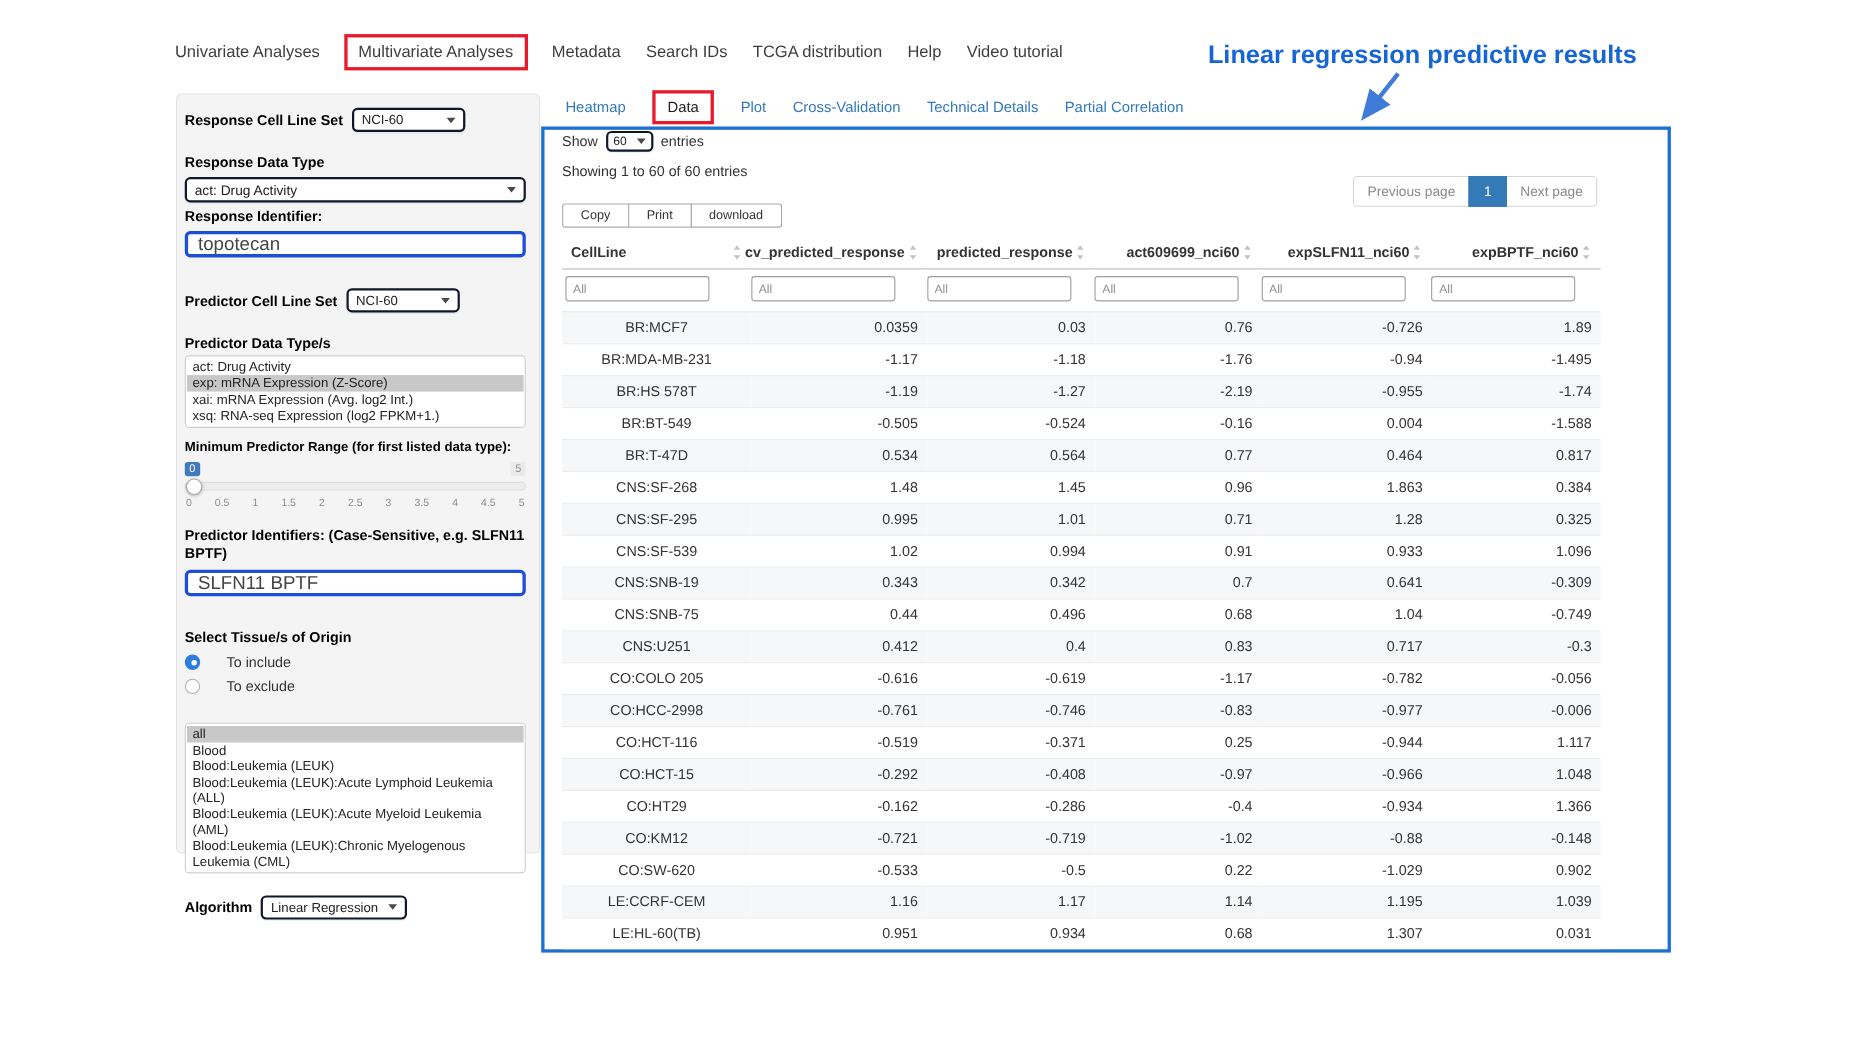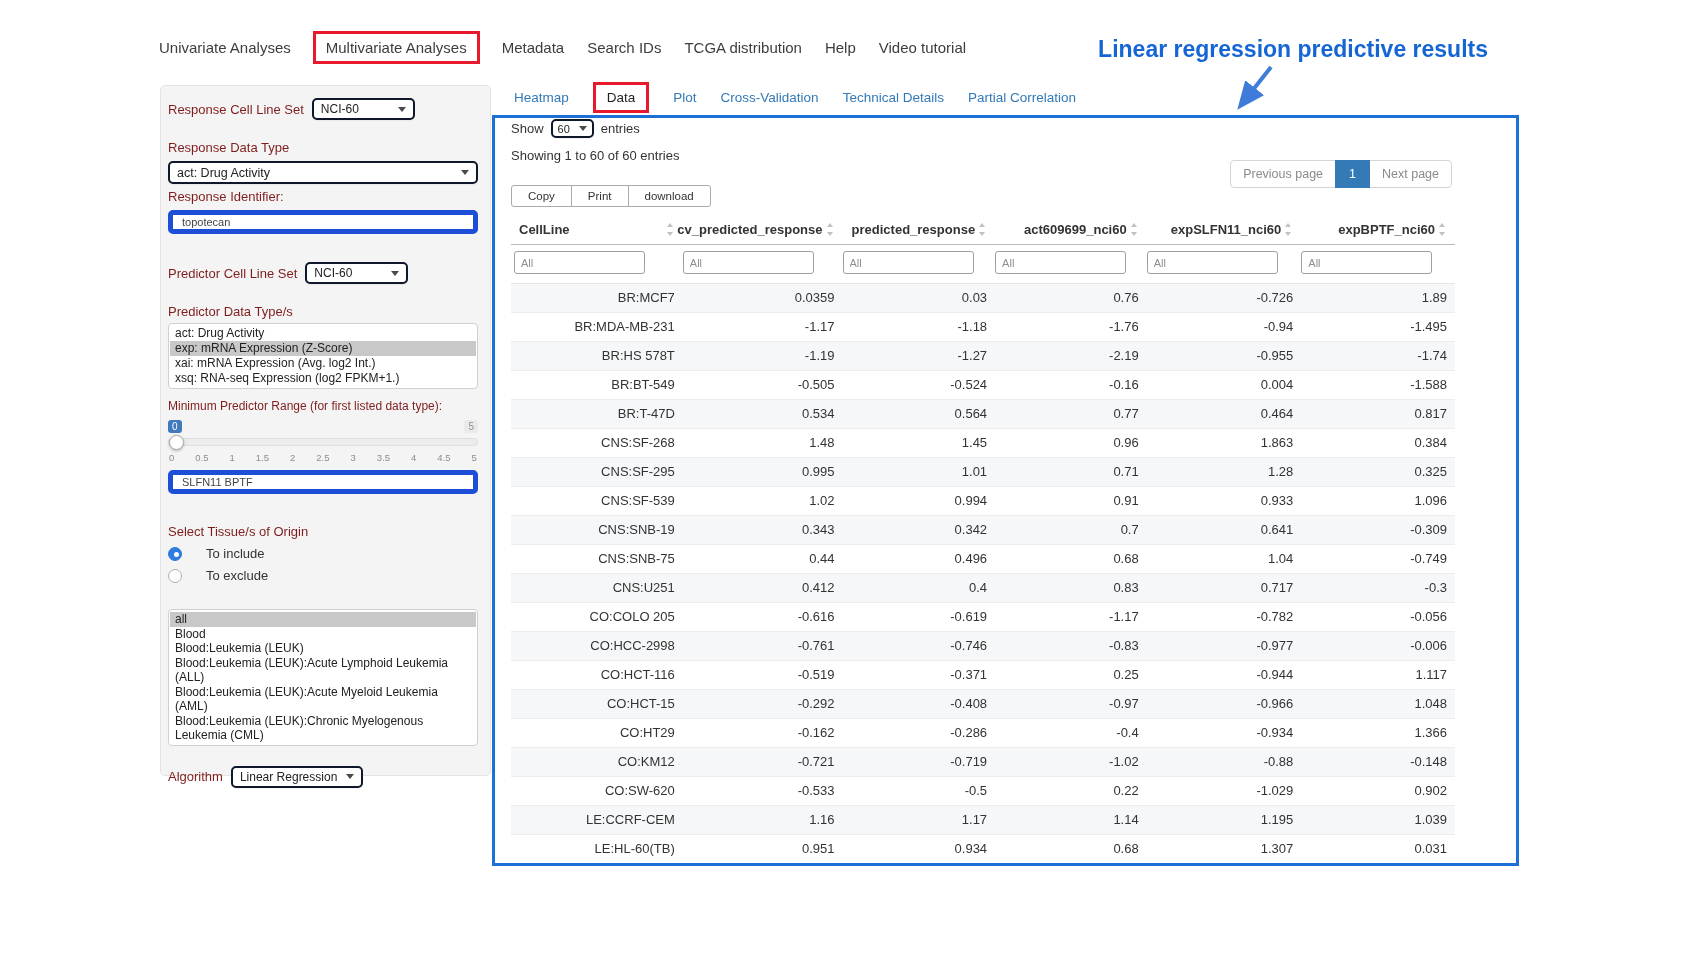--- a/index.html
+++ b/index.html
@@ -10,31 +10,31 @@
   .top-nav { position:absolute; left:158px; top:31px; display:flex; align-items:center; gap:21px; font-size:15px; color:#3d3d3d; }
   .nav-item { padding:8px 1px; cursor:pointer; white-space:nowrap; }
   .nav-item.boxed { border:3px solid #e8192c; padding:5px 10px; }
 
   
   .annotation { position:absolute; top:36px; right:212px; font-size:23px; font-weight:bold; color:#1566d4; white-space:nowrap; }
   .arrow { position:absolute; left:1224px; top:62px; width:62px; height:56px; }
 
   
   .sidebar { position:absolute; left:160px; top:85px; width:331px; height:691px; background:#f4f4f4; border:1px solid #e3e3e3; border-radius:5px; padding:12px 12px 0 7px; }
-  .lbl { font-weight:normal; font-size:13px; color:#7f1d1d; line-height:15px; }
+  .lbl { font-weight:bold; font-size:13px; color:#000000; line-height:15px; }
   .lbl-sm { font-size:12px; white-space:nowrap; }
   .row-inline { display:flex; align-items:center; gap:8px; }
 
   .fselect { display:inline-flex; align-items:center; justify-content:space-between; background:#fff; border:2px solid #0f172a; border-radius:5px; height:22px; padding:0 7px; font-size:12px; color:#222; cursor:pointer; box-shadow:0 1px 1px rgba(0,0,0,.05); white-space:nowrap; }
   .fselect .chev { margin-left:9px; width:0; height:0; border-left:4px solid transparent; border-right:4px solid transparent; border-top:5px solid #4a4a4a; flex:0 0 auto; }
   .fselect.cls { width:103px; }
   .fselect.block { width:100%; height:23px; font-size:12.5px; display:flex; }
   .fselect.small { height:19px; font-size:11px; padding:0 5px; }
 
-  .ftext { width:100%; height:24px; border:5px solid #1d4ed8; border-radius:5px; background:#fff; font-family:inherit; font-size:11px; color:#444; padding:0 9px; }
+  .ftext { width:100%; height:24px; border:3px solid #1d4ed8; border-radius:5px; background:#fff; font-family:inherit; font-size:17px; color:#444; padding:0 9px; }
 
   .listbox { width:100%; background:#fff; border:1px solid #cfcfcf; border-radius:4px; padding:2px 1px; }
   .listbox .opt { font-size:12px; line-height:15px; padding:0 5px; white-space:nowrap; overflow:hidden; cursor:pointer; color:#222; }
   .listbox.wrap .opt { white-space:normal; line-height:14.5px; }
   .listbox .opt.selected { background:#c8c8c8; }
 
   .slider { margin-top:2px; }
   .slider-top { display:flex; justify-content:space-between; align-items:center; margin-top:6px; }
   .slider-value-badge { background:#4179bd; color:#fff; font-size:10px; line-height:13px; padding:0 4px; border-radius:3px; }
   .slider-max-label { color:#8f8f8f; font-size:10px; background:#eaeaea; line-height:13px; padding:0 4px; border-radius:3px; }
@@ -77,21 +77,21 @@
   .sort-icon { position:relative; width:9px; height:13px; display:inline-block; flex:0 0 auto; }
   .sort-icon::before { content:""; position:absolute; left:1px; top:0; border-left:3.5px solid transparent; border-right:3.5px solid transparent; border-bottom:4.5px solid #c2c2c2; }
   .sort-icon::after { content:""; position:absolute; left:1px; bottom:0; border-left:3.5px solid transparent; border-right:3.5px solid transparent; border-top:4.5px solid #c2c2c2; }
   .filter-row td { padding:6px 8px 9px 0; border-bottom:1px solid #e4e4e4; }
   .filter-row td:first-child { padding-left:3px; }
   .col-filter { width:131px; height:23px; border:1px solid #9f9f9f; border-radius:3px; font-family:inherit; font-size:11px; color:#444; padding:0 6px; background:#fff; }
   .col-filter::placeholder { color:#8f8f8f; }
   .data-table tbody td { font-size:13px; padding:7px 8px; border-bottom:1px solid #ececec; line-height:14px; overflow:hidden; white-space:nowrap; }
   .data-table tbody tr:nth-child(odd) { background:#f6f7f9; }
   td.num { text-align:right; }
-  td.cell-name { text-align:right; }
+  td.cell-name { text-align:center; }
 </style>
 </head>
 <body>
 
 <nav class="top-nav">
     <div class="nav-item">Univariate Analyses</div>
     <div class="nav-item boxed">Multivariate Analyses</div>
     <div class="nav-item">Metadata</div>
     <div class="nav-item">Search IDs</div>
     <div class="nav-item">TCGA distribution</div>
@@ -160,20 +160,21 @@
         <span class="tick">2</span>
         <span class="tick">2.5</span>
         <span class="tick">3</span>
         <span class="tick">3.5</span>
         <span class="tick">4</span>
         <span class="tick">4.5</span>
         <span class="tick">5</span>
       </div>
   </div>
 
+  <div class="lbl" style="margin-top:16px; line-height:16px">Predictor Identifiers: (Case-Sensitive, e.g. SLFN11 BPTF)</div>
   <input class="ftext" style="margin-top: 7px;" value="SLFN11 BPTF">
 
   <div class="lbl" style="margin-top:30px">Select Tissue/s of Origin</div>
   <div class="radio-row">
     <span class="rdot on"></span>
     <span>To include</span>
   </div>
   <div class="radio-row">
     <span class="rdot"></span>
     <span>To exclude</span>

